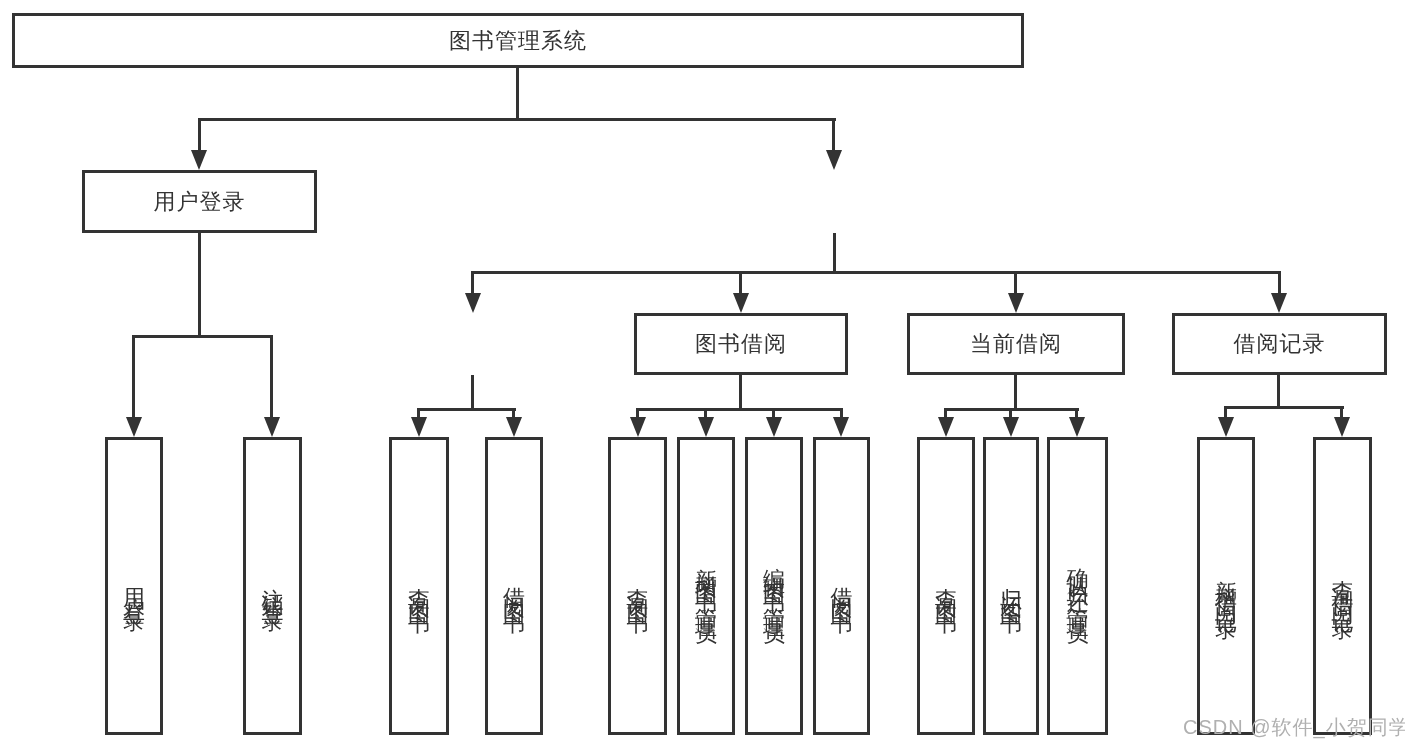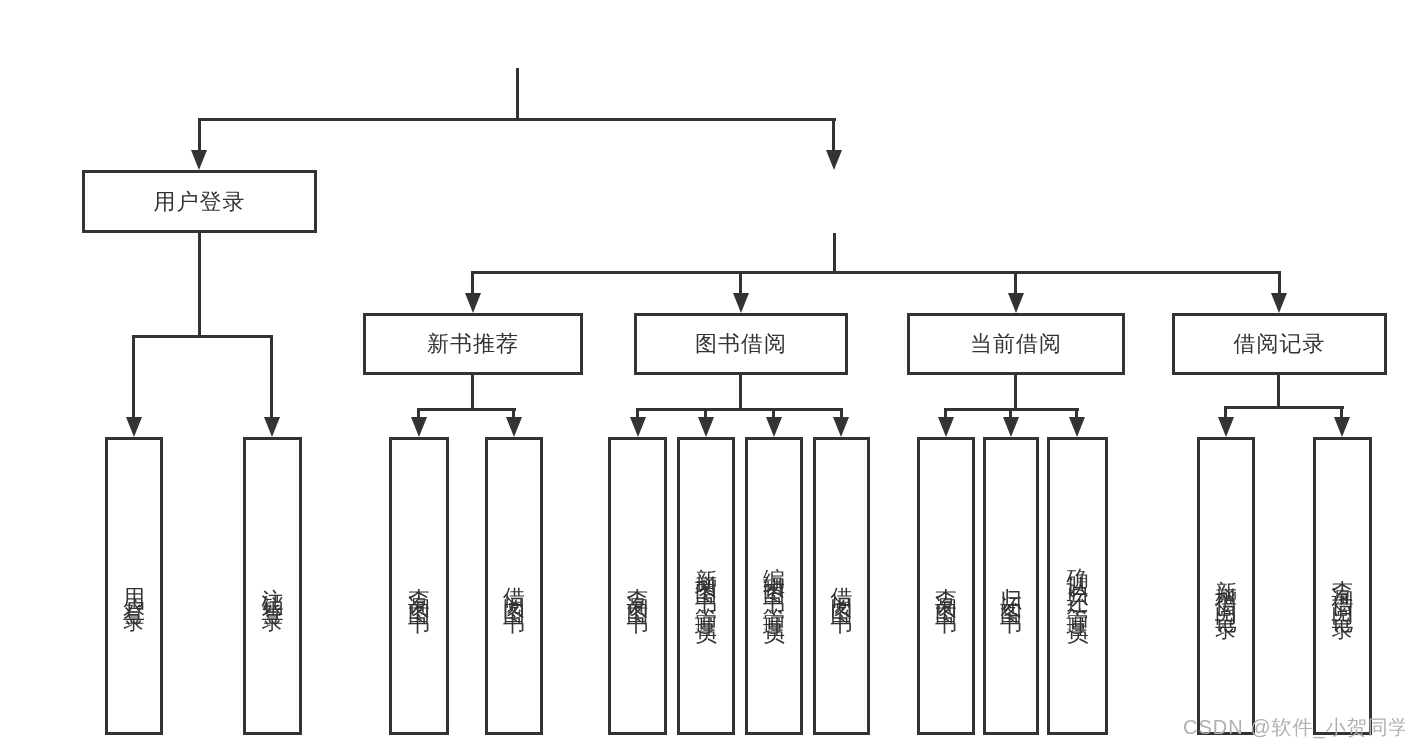--- a/index.html
+++ b/index.html
@@ -112,28 +112,28 @@
   <div class="vline" style="left:1075px;top:408px;height:11px;"></div>
   <div class="arrow" style="left:1069px;top:417px;"></div>
 
   <div class="vline" style="left:1277px;top:375px;height:31px;"></div>
   <div class="hline" style="left:1224px;top:406px;width:120px;"></div>
   <div class="vline" style="left:1224px;top:406px;height:13px;"></div>
   <div class="arrow" style="left:1218px;top:417px;"></div>
   <div class="vline" style="left:1340px;top:406px;height:13px;"></div>
   <div class="arrow" style="left:1334px;top:417px;"></div>
 
+  <div class="hbox" style="left:12px;top:13px;width:1012px;height:55px;">
+      <span>图书管理系统</span>
+    </div>
 
   <div class="hbox" style="left:82px;top:170px;width:235px;height:63px;">
       <span>用户登录</span>
     </div>
 
-  <div class="hbox" style="left:363px;top:313px;width:220px;height:62px;">
-      <span>新书推荐</span>
-    </div>
   <div class="hbox" style="left:634px;top:313px;width:214px;height:62px;">
       <span>图书借阅</span>
     </div>
   <div class="hbox" style="left:907px;top:313px;width:218px;height:62px;">
       <span>当前借阅</span>
     </div>
   <div class="hbox" style="left:1172px;top:313px;width:215px;height:62px;">
       <span>借阅记录</span>
     </div>
 

